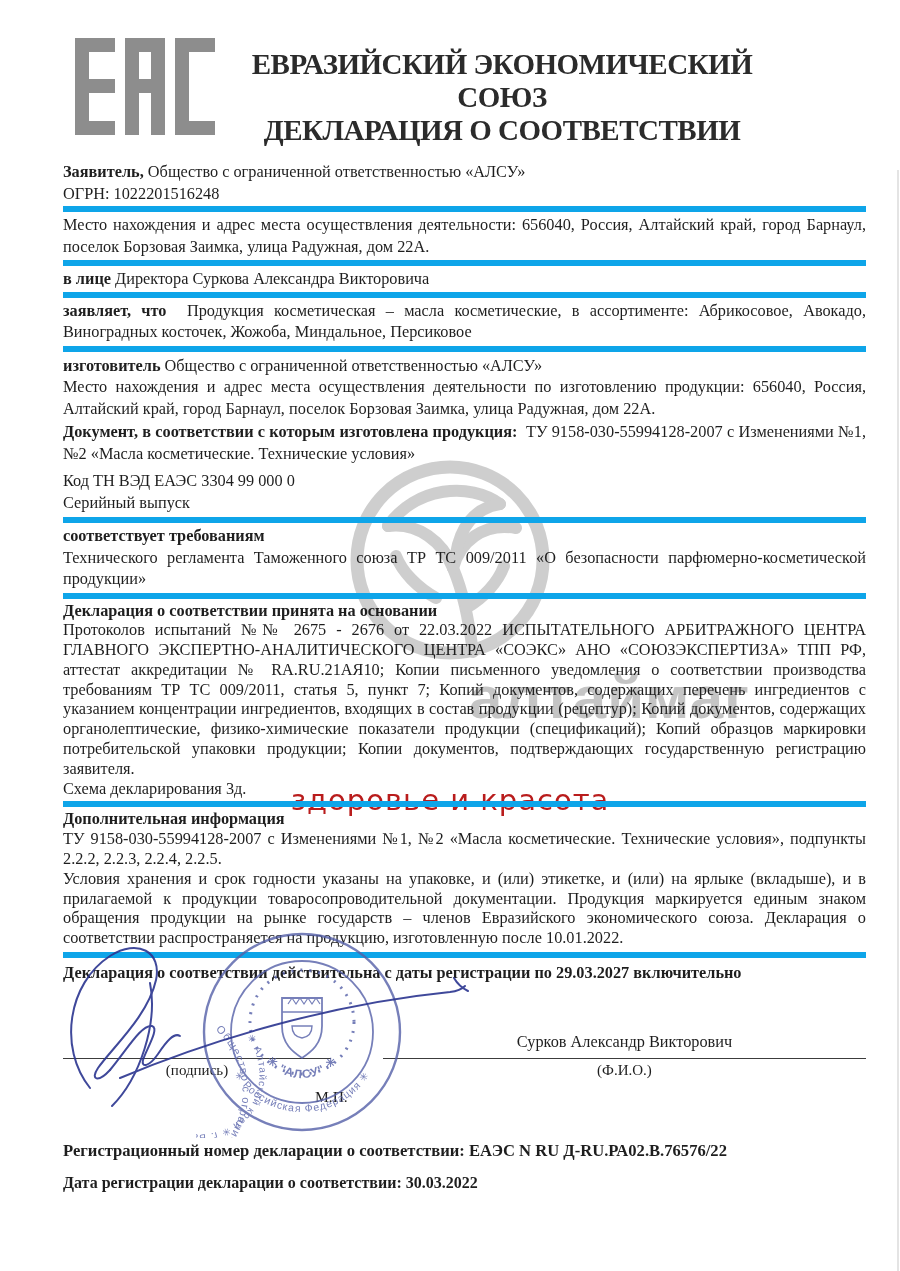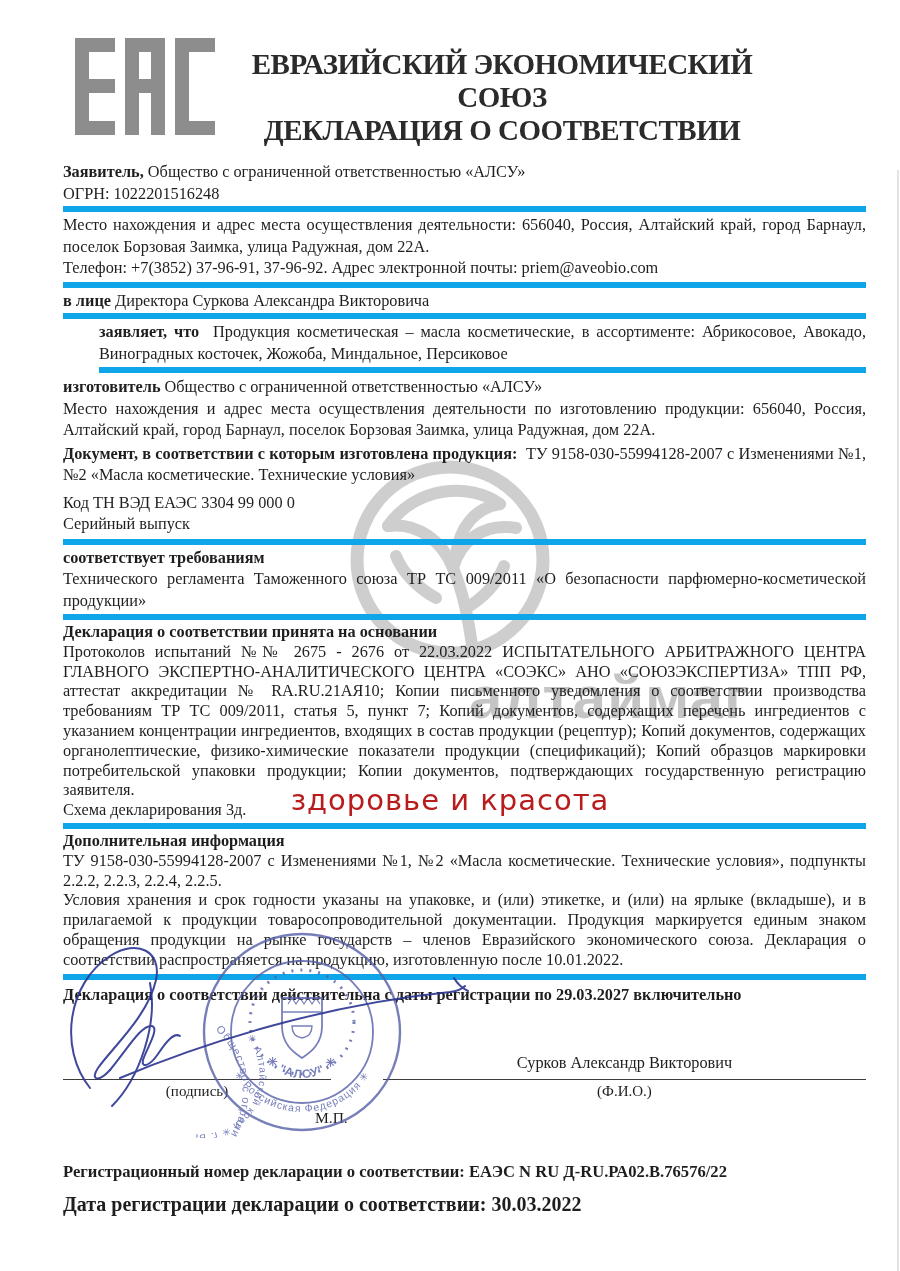--- a/index.html
+++ b/index.html
@@ -13,21 +13,21 @@
   .title{margin-left:222px;width:560px;text-align:center;padding-top:48px;
          font-weight:bold;font-size:29px;line-height:33px;letter-spacing:-.5px;color:#2b2b2b;}
 
   
   main{position:absolute;left:63px;top:160px;width:803px;z-index:2;}
   p{margin:0;text-align:justify;font-size:16.3px;line-height:21.5px;}
   .sec{border-bottom:6px solid #0ea5e9;}
   .s1{padding:1px 0 2px;}
   .s2{padding:2px 0 3px;}
   .s3{padding:2px 0 2px;}
-  .s4{padding:2px 0 3px;margin-left:36px;}
+  .s4{padding:2px 0 3px;}
   .s5{padding:3px 0 4px;}
   .s5 .gap{margin-top:6px;}
   .s6{padding:2px 0 3px;}
   .s7{padding:2px 0 3px;}
   .s8{padding:2px 0 4px;}
   .tight p{line-height:19.8px;}
   .validity{padding:4px 0 2px;}
   .validity p{font-weight:bold;}
 
   
@@ -35,21 +35,21 @@
   .sigline{position:absolute;top:72px;border-top:1.5px solid #3c3c3c;}
   .sigline.left{left:0;width:268px;}
   .sigline.right{left:320px;width:483px;}
   .caption{position:absolute;top:76px;text-align:center;font-size:15px;}
   .caption.left{left:0;width:268px;}
   .caption.right{left:320px;width:483px;}
   .fio-name{position:absolute;top:46px;left:320px;width:483px;text-align:center;font-size:16.3px;}
   .mp{position:absolute;left:252px;top:102px;font-size:15.5px;}
 
   .reg1{margin-top:12px;font-weight:bold;font-size:16.6px;}
-  .reg2{margin-top:11px;font-weight:bold;font-size:20px;}
+  .reg2{margin-top:11px;font-weight:bold;font-size:16px;}
 
   
   .wm{position:absolute;z-index:1;}
   .wm-circle{left:348px;top:458px;}
   .wm-brand{left:160px;top:668px;width:590px;text-align:right;
             font-family:Liberation Sans, sans-serif;font-weight:bold;font-size:60px;line-height:1;
             color:#b7b7b7;opacity:.8;letter-spacing:1px;}
   .wm-tagline{left:280px;top:783px;width:340px;text-align:center;
               font-family:"DejaVu Sans", sans-serif;font-size:29px;color:#b91c1c;letter-spacing:1px;}
 
@@ -97,21 +97,20 @@
 
   <main>
 
     <div class="sec s1">
       <p><b>Заявитель,</b> <span>Общество с ограниченной ответственностью «АЛСУ»</span></p>
       <p>ОГРН: 1022201516248</p>
     </div>
 
     <div class="sec s2">
       <p>Место нахождения и адрес места осуществления деятельности: 656040, Россия, Алтайский край, город Барнаул, поселок Борзовая Заимка, улица Радужная, дом 22А.</p>
-      <p>Телефон: +7(3852) 37-96-91, 37-96-92. Адрес электронной почты: priem@aveobio.com</p>
     </div>
 
     <div class="sec s3">
       <p><b>в лице</b> <span>Директора Суркова Александра Викторовича</span></p>
     </div>
 
     <div class="sec s4">
       <p><b>заявляет, что</b>&nbsp; <span>Продукция косметическая – масла косметические, в ассортименте:  Абрикосовое, Авокадо, Виноградных косточек, Жожоба, Миндальное, Персиковое</span></p>
     </div>
 

